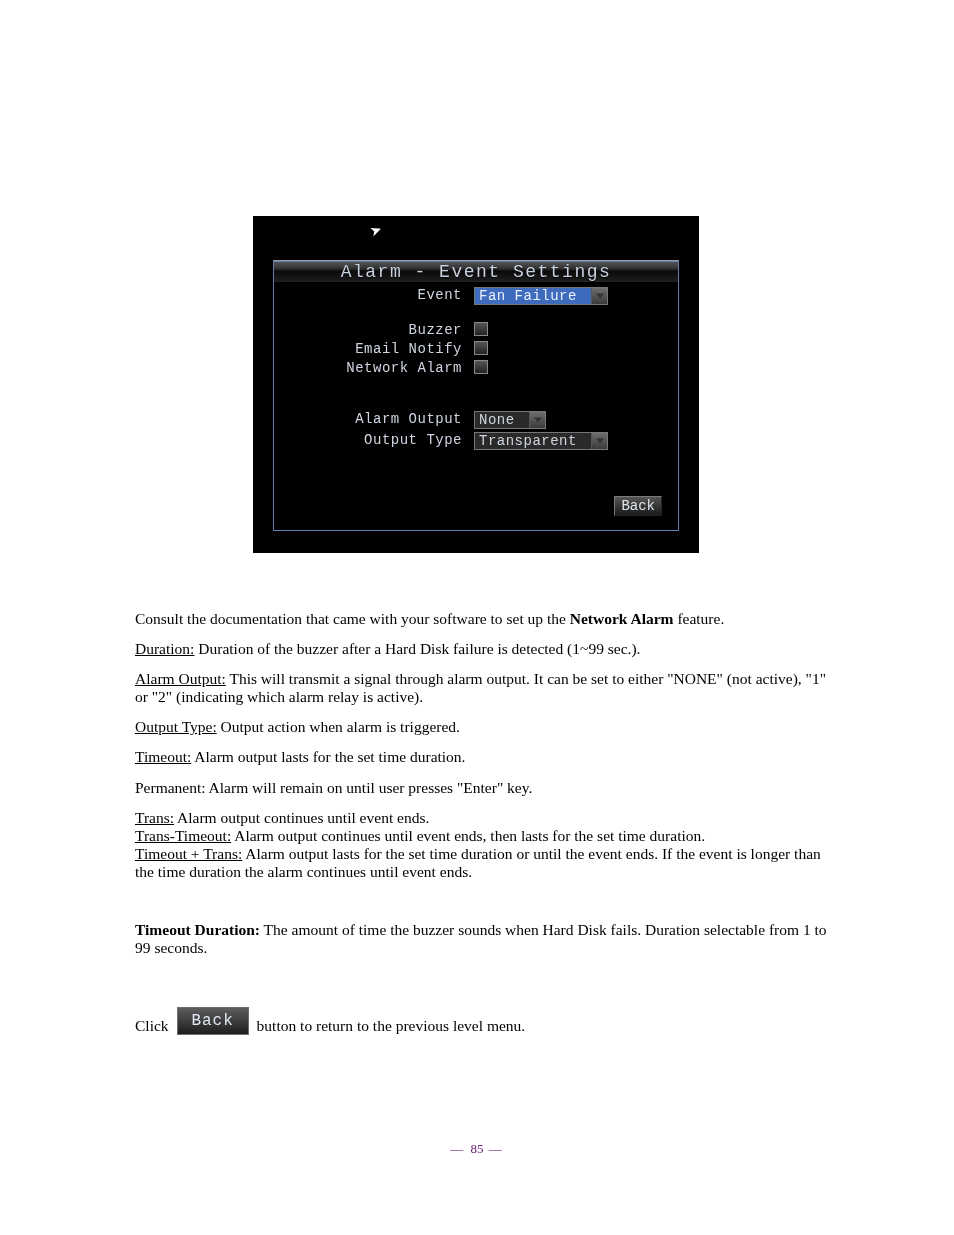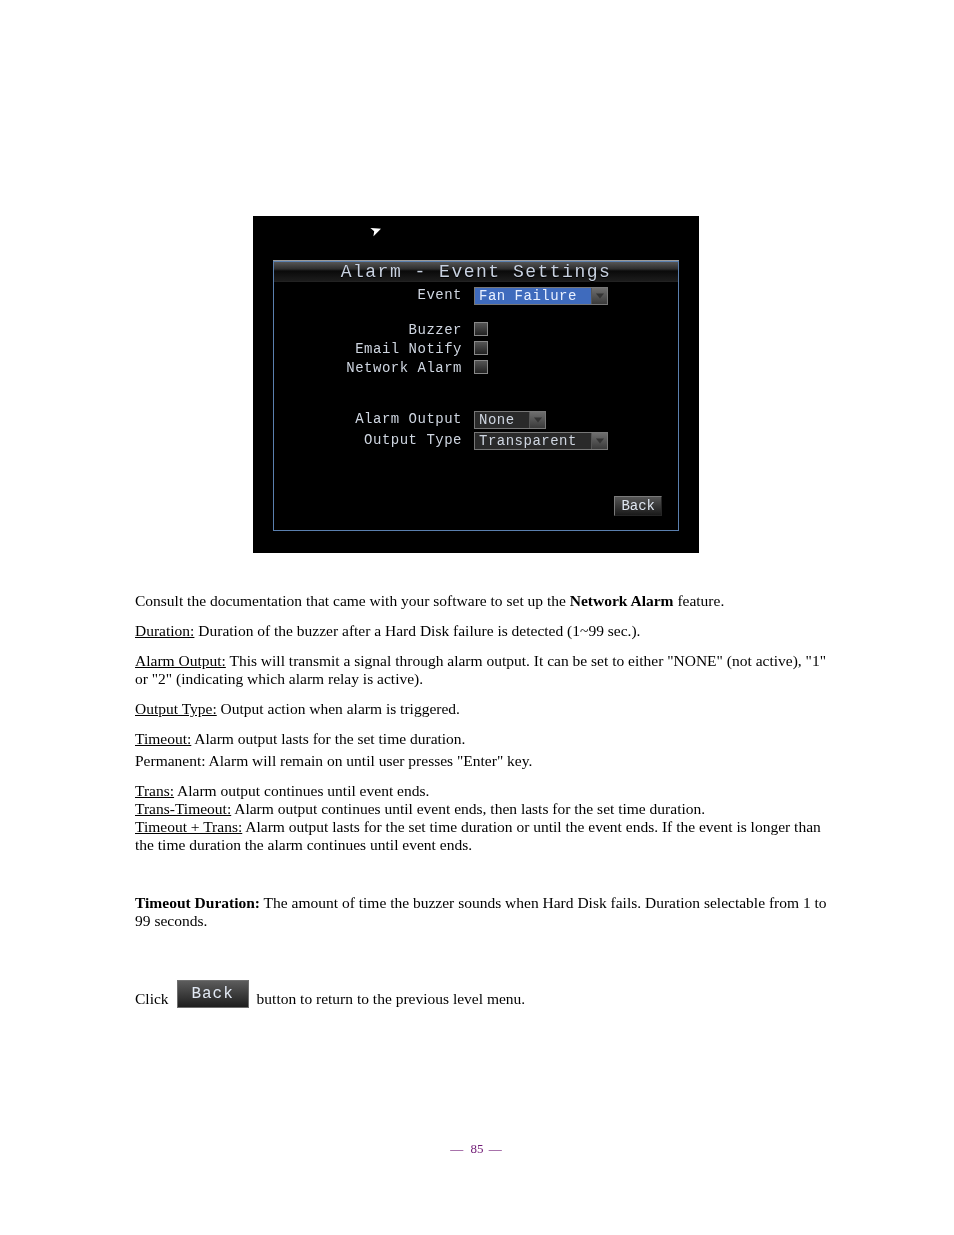--- a/index.html
+++ b/index.html
@@ -30,21 +30,21 @@
   .row{ display:flex; margin-bottom:3px;gap:6px; }
   .row .lbl{ width:188px; text-align:right; padding-right:6px; }
   .dd{ position:relative; height:18px; border:1px solid #777; background:#2a2a2a; display:inline-flex; align-items:center; padding:0 30px 0 4px; }
   .dd.sel{ background:#3f6bbd; color:#e9f0ff; }
   .dd .arrow{ position:absolute; right:0; top:0; width:16px; height:100%; background:linear-gradient(#6e6e6e,#3a3a3a); display:flex; align-items:center; justify-content:center; border-left:1px solid #555;}
   .dd .arrow svg{width:8px;height:6px;}
   .chk{ width:14px; height:14px; border:1px solid #888; background:linear-gradient(#555,#222); display:inline-block; }
   .backbtn{ position:absolute; right:10px; bottom:8px; height:20px; padding:0 6px; font-family:"Courier New",monospace; font-size:14px; color:#dfe6f0; background:linear-gradient(#555,#1a1a1a); border:1px outset #7a7a7a; }
 
   
-  .doc { position:absolute; left:135px; top:592px; width:700px; font-family:"Times New Roman",serif; color:#000; font-size:15.5px; line-height:18px; }
+  .doc { position:absolute; left:135px; top:610px; width:700px; font-family:"Times New Roman",serif; color:#000; font-size:15.5px; line-height:18px; }
   .doc p{ margin:0; }
   .doc .def{ margin-top:12px; }
   .u{ text-decoration:underline; }
   .indent2{ margin-left:0; }
   .pill-back{ width:72px; height:28px; background:linear-gradient(#5c5c5c,#1e1e1e); border:1px solid #6e6e6e; display:flex; align-items:center; justify-content:center; color:#e2e9f4; font-family:"Courier New",monospace; font-size:16px; letter-spacing:1px; }
   .click-line{ margin-top:50px; }
   .pg{ position:absolute; left:50%; bottom:78px; transform:translateX(-50%); font-size:13px; color:#701a75; }
   .pg .dash{ letter-spacing:2px; }
 </style>
 </head>
@@ -113,21 +113,21 @@
       <span>Consult the documentation that came with your software to set up the </span><b>Network Alarm</b><span> feature.</span>
     </p>
 
     <p class="def"><span class="u">Duration:</span><span> Duration of the buzzer after a Hard Disk failure is detected (1~99 sec.).</span></p>
 
     <p class="def"><span class="u">Alarm Output:</span><span> This will transmit a signal through alarm output. It can be set to either "NONE" (not active), "1" or "2" (indicating which alarm relay is active).</span></p>
 
     <p class="def"><span class="u">Output Type:</span><span> Output action when alarm is triggered.</span></p>
 
     <p class="def"><span class="u">Timeout:</span><span> Alarm output lasts for the set time duration.</span></p>
-    <p class="indent2" style="margin-top:4px">Permanent: Alarm will remain on until user presses "Enter" key.</p>
+    <p class="indent2" style="margin-top:13px">Permanent: Alarm will remain on until user presses "Enter" key.</p>
 
     <p class="def"><span class="u">Trans:</span><span> Alarm output continues until event ends.</span></p>
 
     <p><span class="u">Trans-Timeout:</span><span> Alarm output continues until event ends, then lasts for the set time duration.</span></p>
 
     <p><span class="u">Timeout + Trans:</span><span> Alarm output lasts for the set time duration or until the event ends. If the event is longer than the time duration the alarm continues until event ends.</span></p>
 
     <p class="def" style="margin-top:40px"><b>Timeout Duration:</b><span> The amount of time the buzzer sounds when Hard Disk fails. Duration selectable from 1 to 99 seconds.</span></p>
 
     <div class="click-line">

